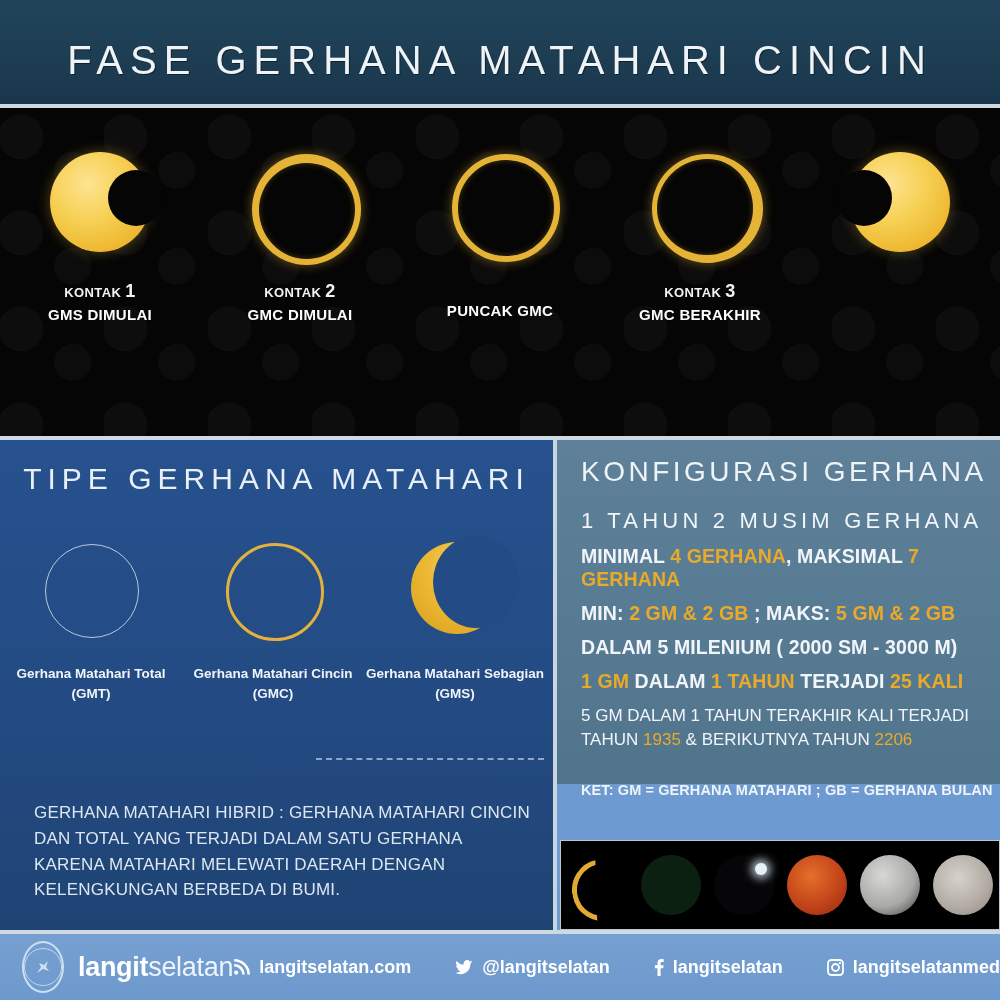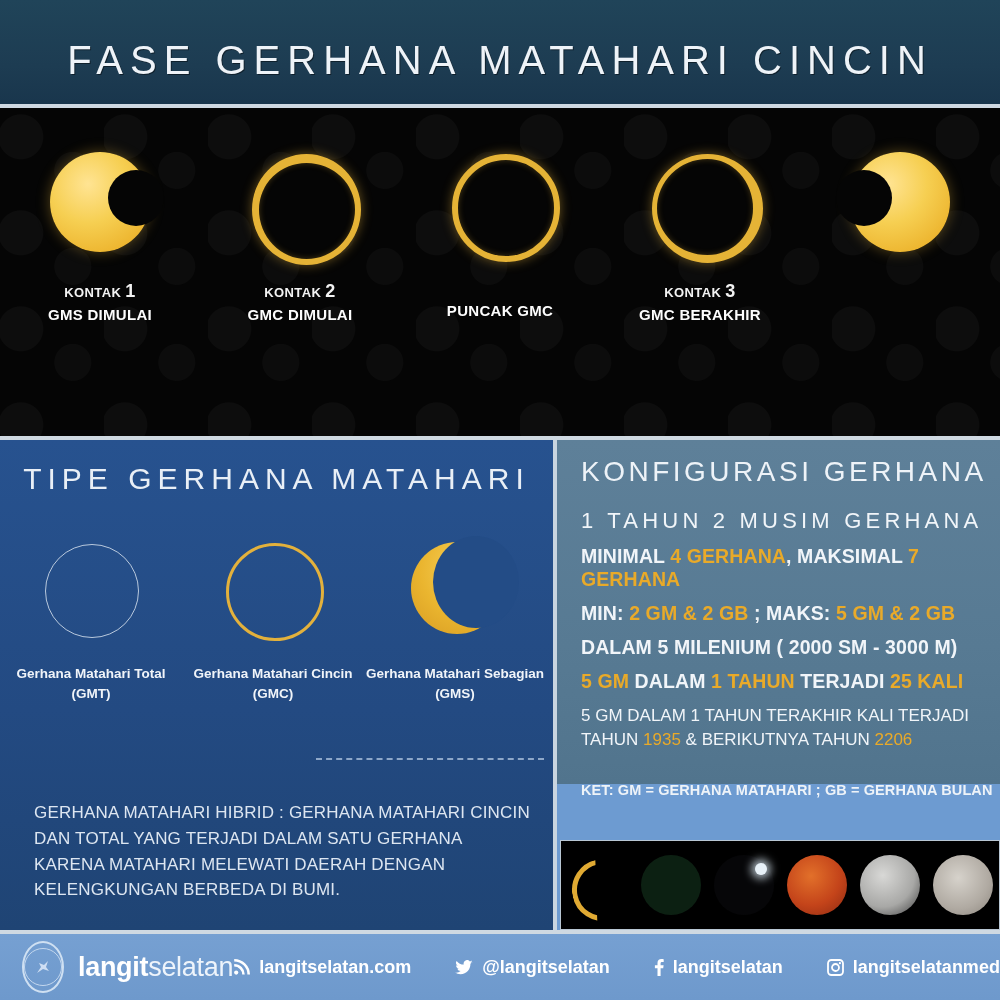--- a/index.html
+++ b/index.html
@@ -224,21 +224,21 @@
         <span>MINIMAL </span><span class="gold">4 GERHANA</span><span>, MAKSIMAL </span><span class="gold">7 GERHANA</span>
       </div>
 
       <div class="kline k-b">
         <span>MIN: </span><span class="gold">2 GM &amp; 2 GB</span><span> ; MAKS: </span><span class="gold">5 GM &amp; 2 GB</span>
       </div>
 
       <div class="kline k-b">DALAM 5 MILENIUM ( 2000 SM - 3000 M)</div>
 
       <div class="kline k-b">
-        <span class="gold">5 GM</span><span> DALAM </span><span class="gold">1 TAHUN</span><span> TERJADI </span><span class="gold">25 KALI</span>
+        <span class="gold">1 GM</span><span> DALAM </span><span class="gold">1 TAHUN</span><span> TERJADI </span><span class="gold">25 KALI</span>
       </div>
 
       <div class="kline k-s">
         <span>5 GM DALAM 1 TAHUN TERAKHIR KALI TERJADI TAHUN </span><span class="gold">1935</span><span> &amp; BERIKUTNYA TAHUN </span><span class="gold">2206</span>
       </div>
 
       <div class="ket">KET: GM = GERHANA MATAHARI ; GB = GERHANA BULAN</div>
     </div>
 
   </div>

